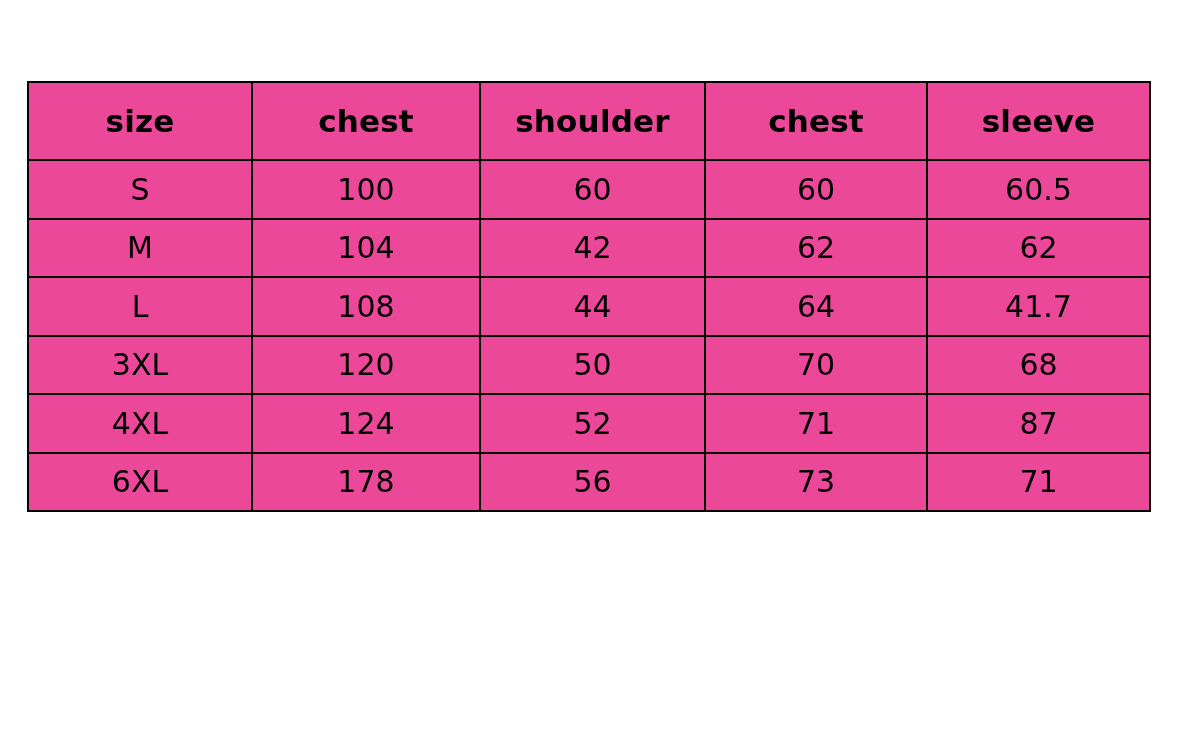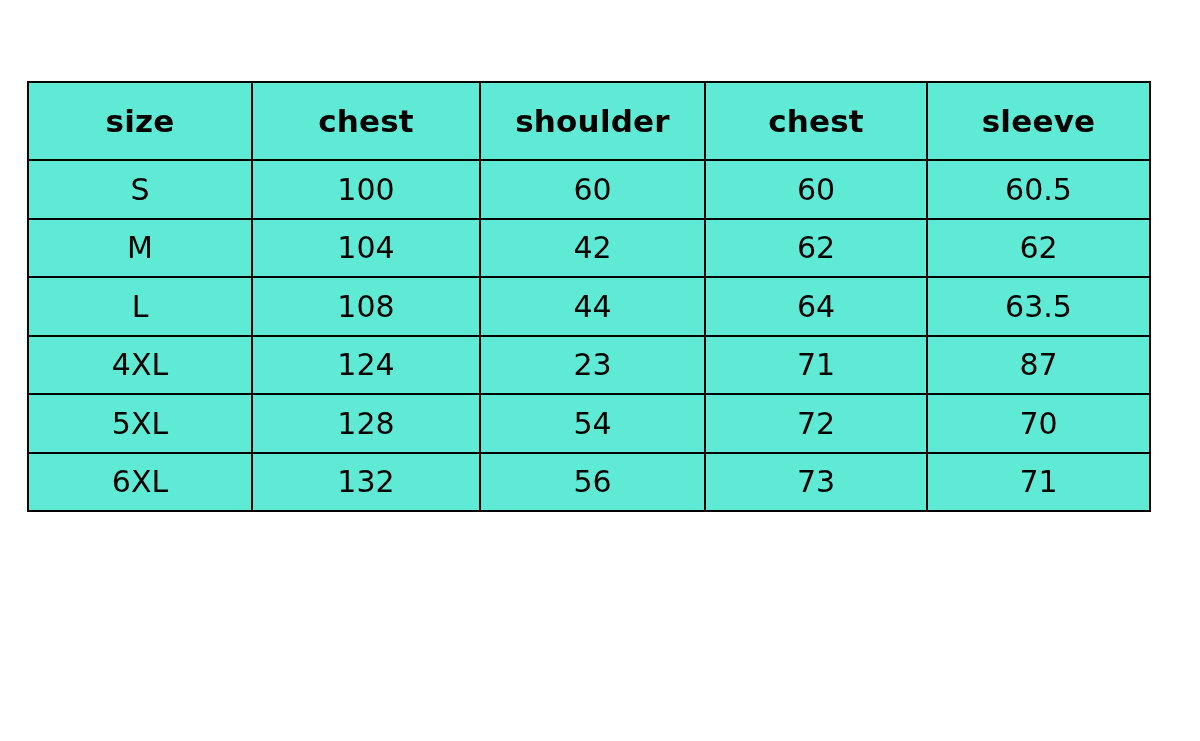--- a/index.html
+++ b/index.html
@@ -26,21 +26,21 @@
     width: 1122px;
     table-layout: fixed;
   }
   table.size-table th,
   table.size-table td {
     border: 2px solid #000000;
     text-align: center;
     vertical-align: middle;
     font-weight: normal;
     color: #000000;
-    background: #5eead4;
+    background: #ec4899;
   }
   table.size-table thead th {
     height: 74px;
     font-size: 31px;
     font-weight: bold;
     letter-spacing: 0.2px;
   }
   table.size-table tbody td {
     height: 54.5px;
     font-size: 30px;
@@ -86,38 +86,38 @@
         <td>104</td>
         <td>42</td>
         <td>62</td>
         <td>62</td>
       </tr>
       <tr>
         <td>L</td>
         <td>108</td>
         <td>44</td>
         <td>64</td>
-        <td>63.5</td>
+        <td>41.7</td>
+      </tr>
+      <tr>
+        <td>3XL</td>
+        <td>120</td>
+        <td>50</td>
+        <td>70</td>
+        <td>68</td>
       </tr>
       <tr>
         <td>4XL</td>
         <td>124</td>
-        <td>23</td>
+        <td>52</td>
         <td>71</td>
         <td>87</td>
       </tr>
       <tr>
-        <td>5XL</td>
-        <td>128</td>
-        <td>54</td>
-        <td>72</td>
-        <td>70</td>
-      </tr>
-      <tr>
         <td>6XL</td>
-        <td>132</td>
+        <td>178</td>
         <td>56</td>
         <td>73</td>
         <td>71</td>
       </tr>
     </tbody>
   </table>
 </div>
 
 </body></html>

